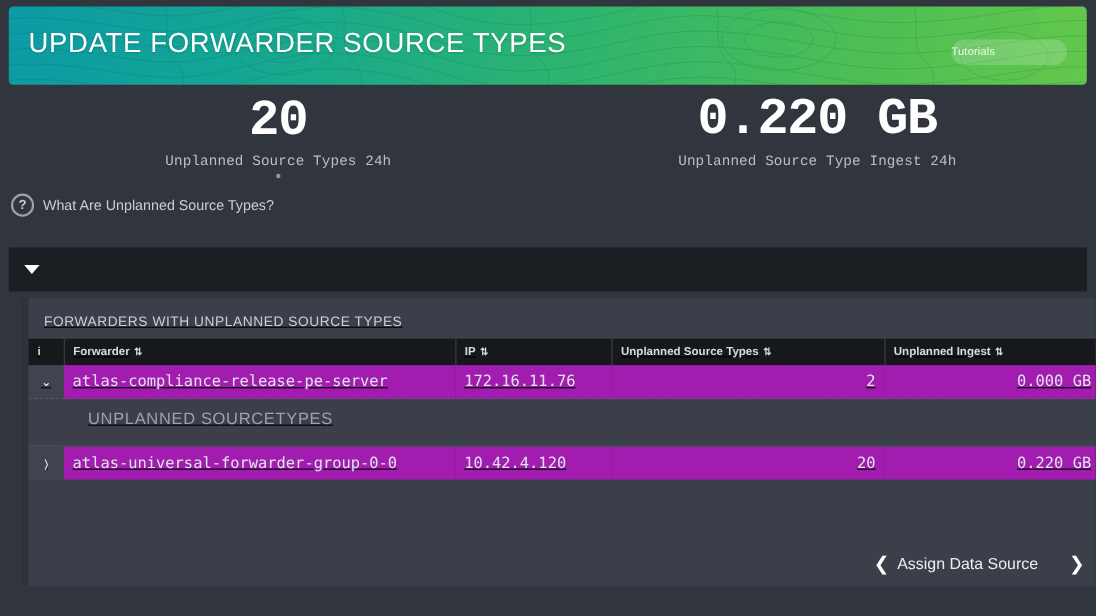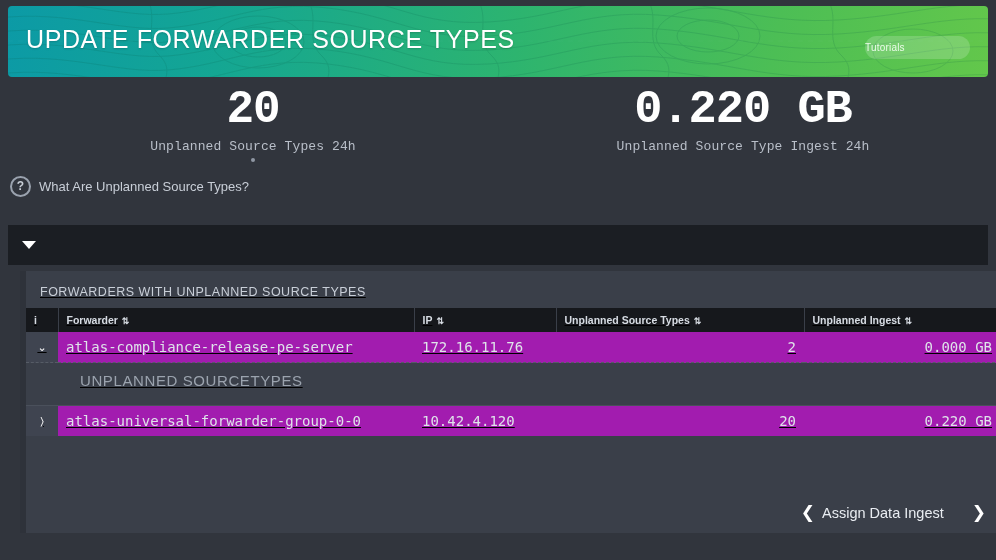--- a/index.html
+++ b/index.html
@@ -367,21 +367,21 @@
           <td class="cell num">20</td>
           <td class="cell num">0.220 GB</td>
         </tr>
 
       </tbody>
     </table>
 
     <div class="footer-nav">
       <div class="nav-link">
         <span class="chev">❮</span>
-        <span>Assign Data Ingest</span>
+        <span>Assign Data Source</span>
       </div>
       <div class="nav-link">
         <span class="chev">❯</span>
       </div>
     </div>
 
   </div>
 </div>
 
 </body></html>

